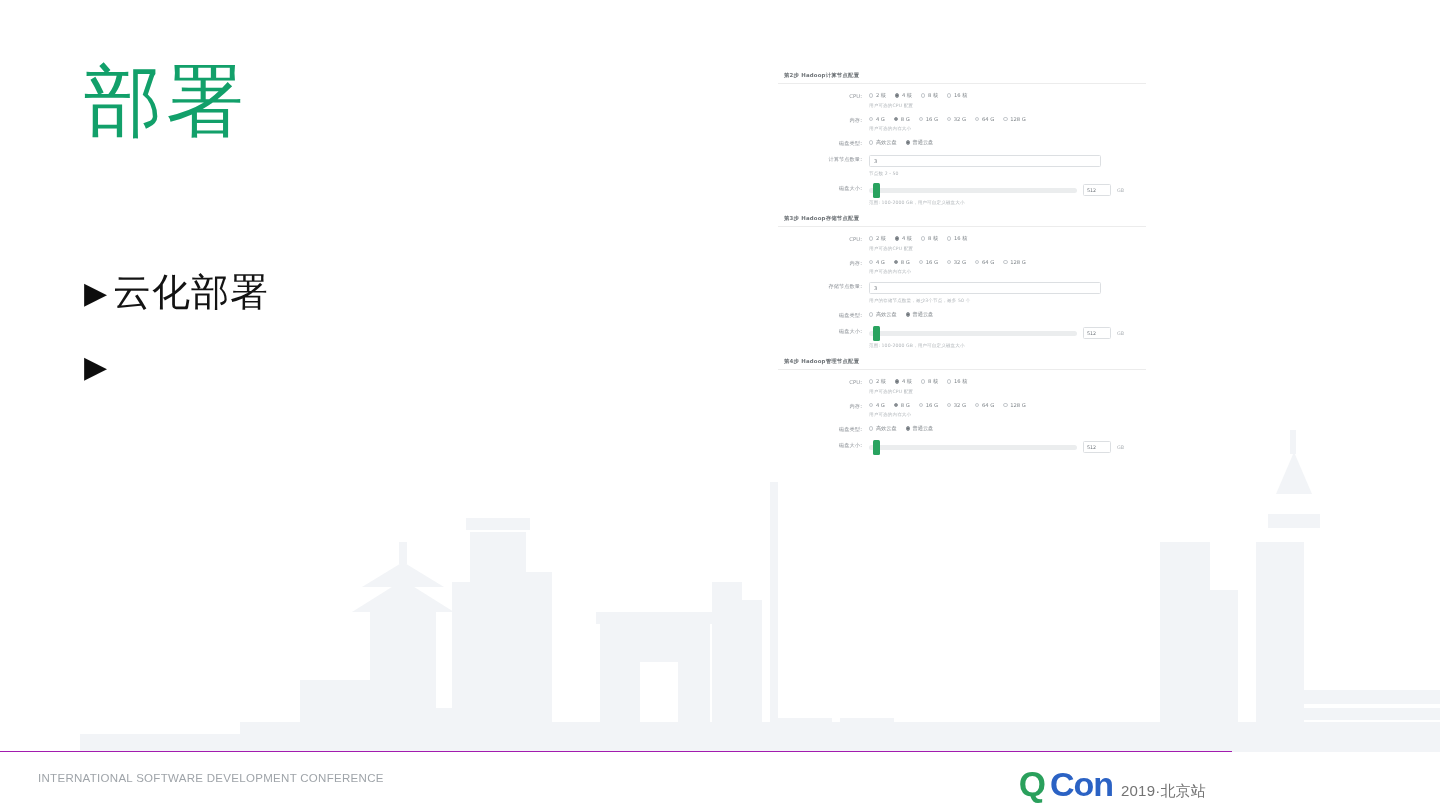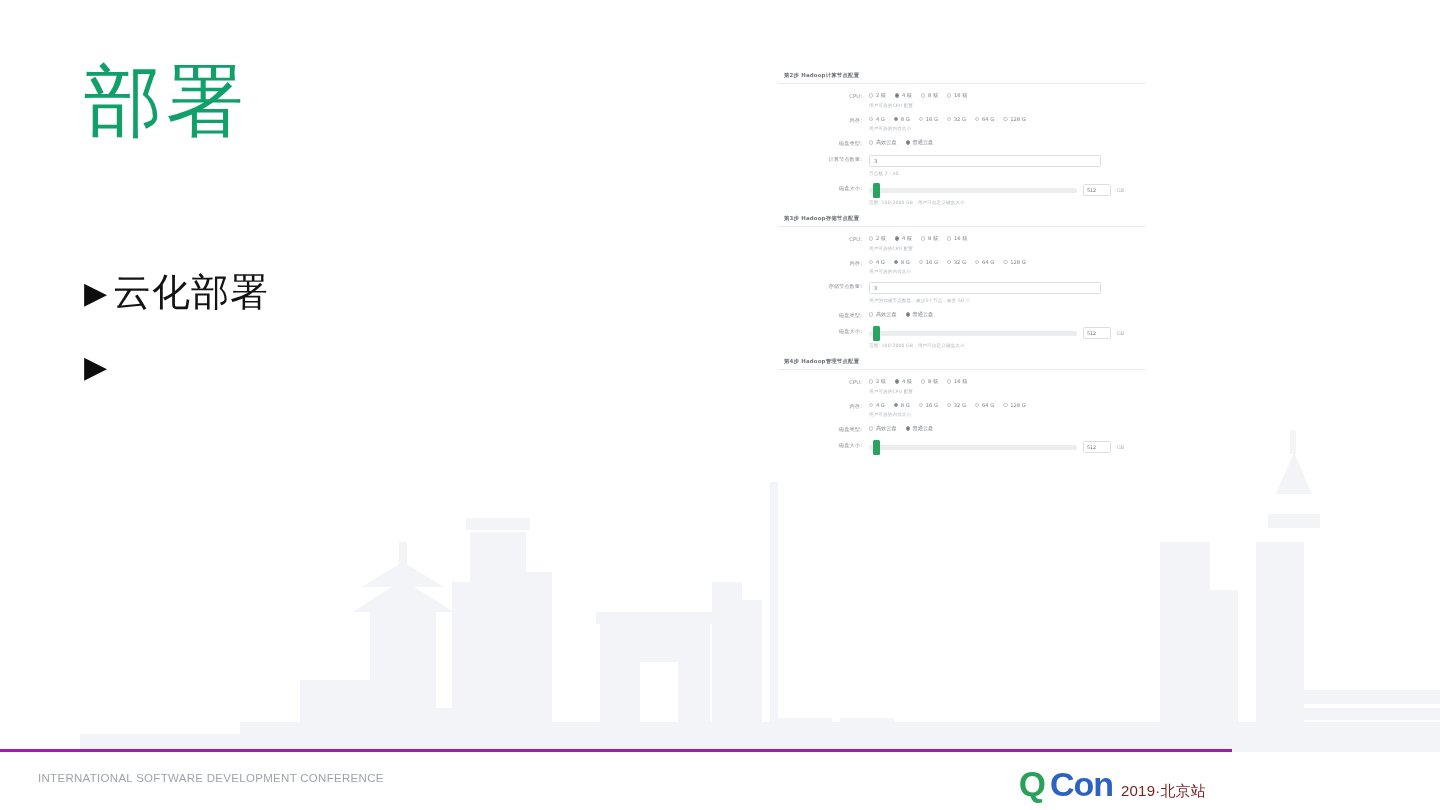--- a/index.html
+++ b/index.html
@@ -219,21 +219,21 @@
   }
 
   
   #footer {
     position: absolute;
     left: 0;
     bottom: 0;
     width: 1232px;
     height: 58px;
     background: #ffffff;
-    border-top: 3px solid #a21caf;
+    border-top: 1px solid #a21caf;
     z-index: 10;
   }
   #footer-text {
     position: absolute;
     left: 38px;
     top: 20px;
     font-size: 11.5px;
     letter-spacing: 0.3px;
     color: #9fa4a9;
     font-family: "Liberation Sans", sans-serif;
@@ -256,21 +256,21 @@
   .brand-con {
     font-size: 34px;
     font-weight: bold;
     color: #2b62c4;
     font-family: "Liberation Sans", sans-serif;
     letter-spacing: -1px;
     margin-left: -3px;
   }
   .brand-edition {
     font-size: 15px;
-    color: #7f1d1d;
+    color: #737373;
     font-family: "Liberation Sans", sans-serif;
     letter-spacing: 0.2px;
   }
 </style>
 </head>
 <body>
 
 <div id="slide">
 
   <svg id="skyline" viewBox="0 0 1440 330" preserveAspectRatio="none">

